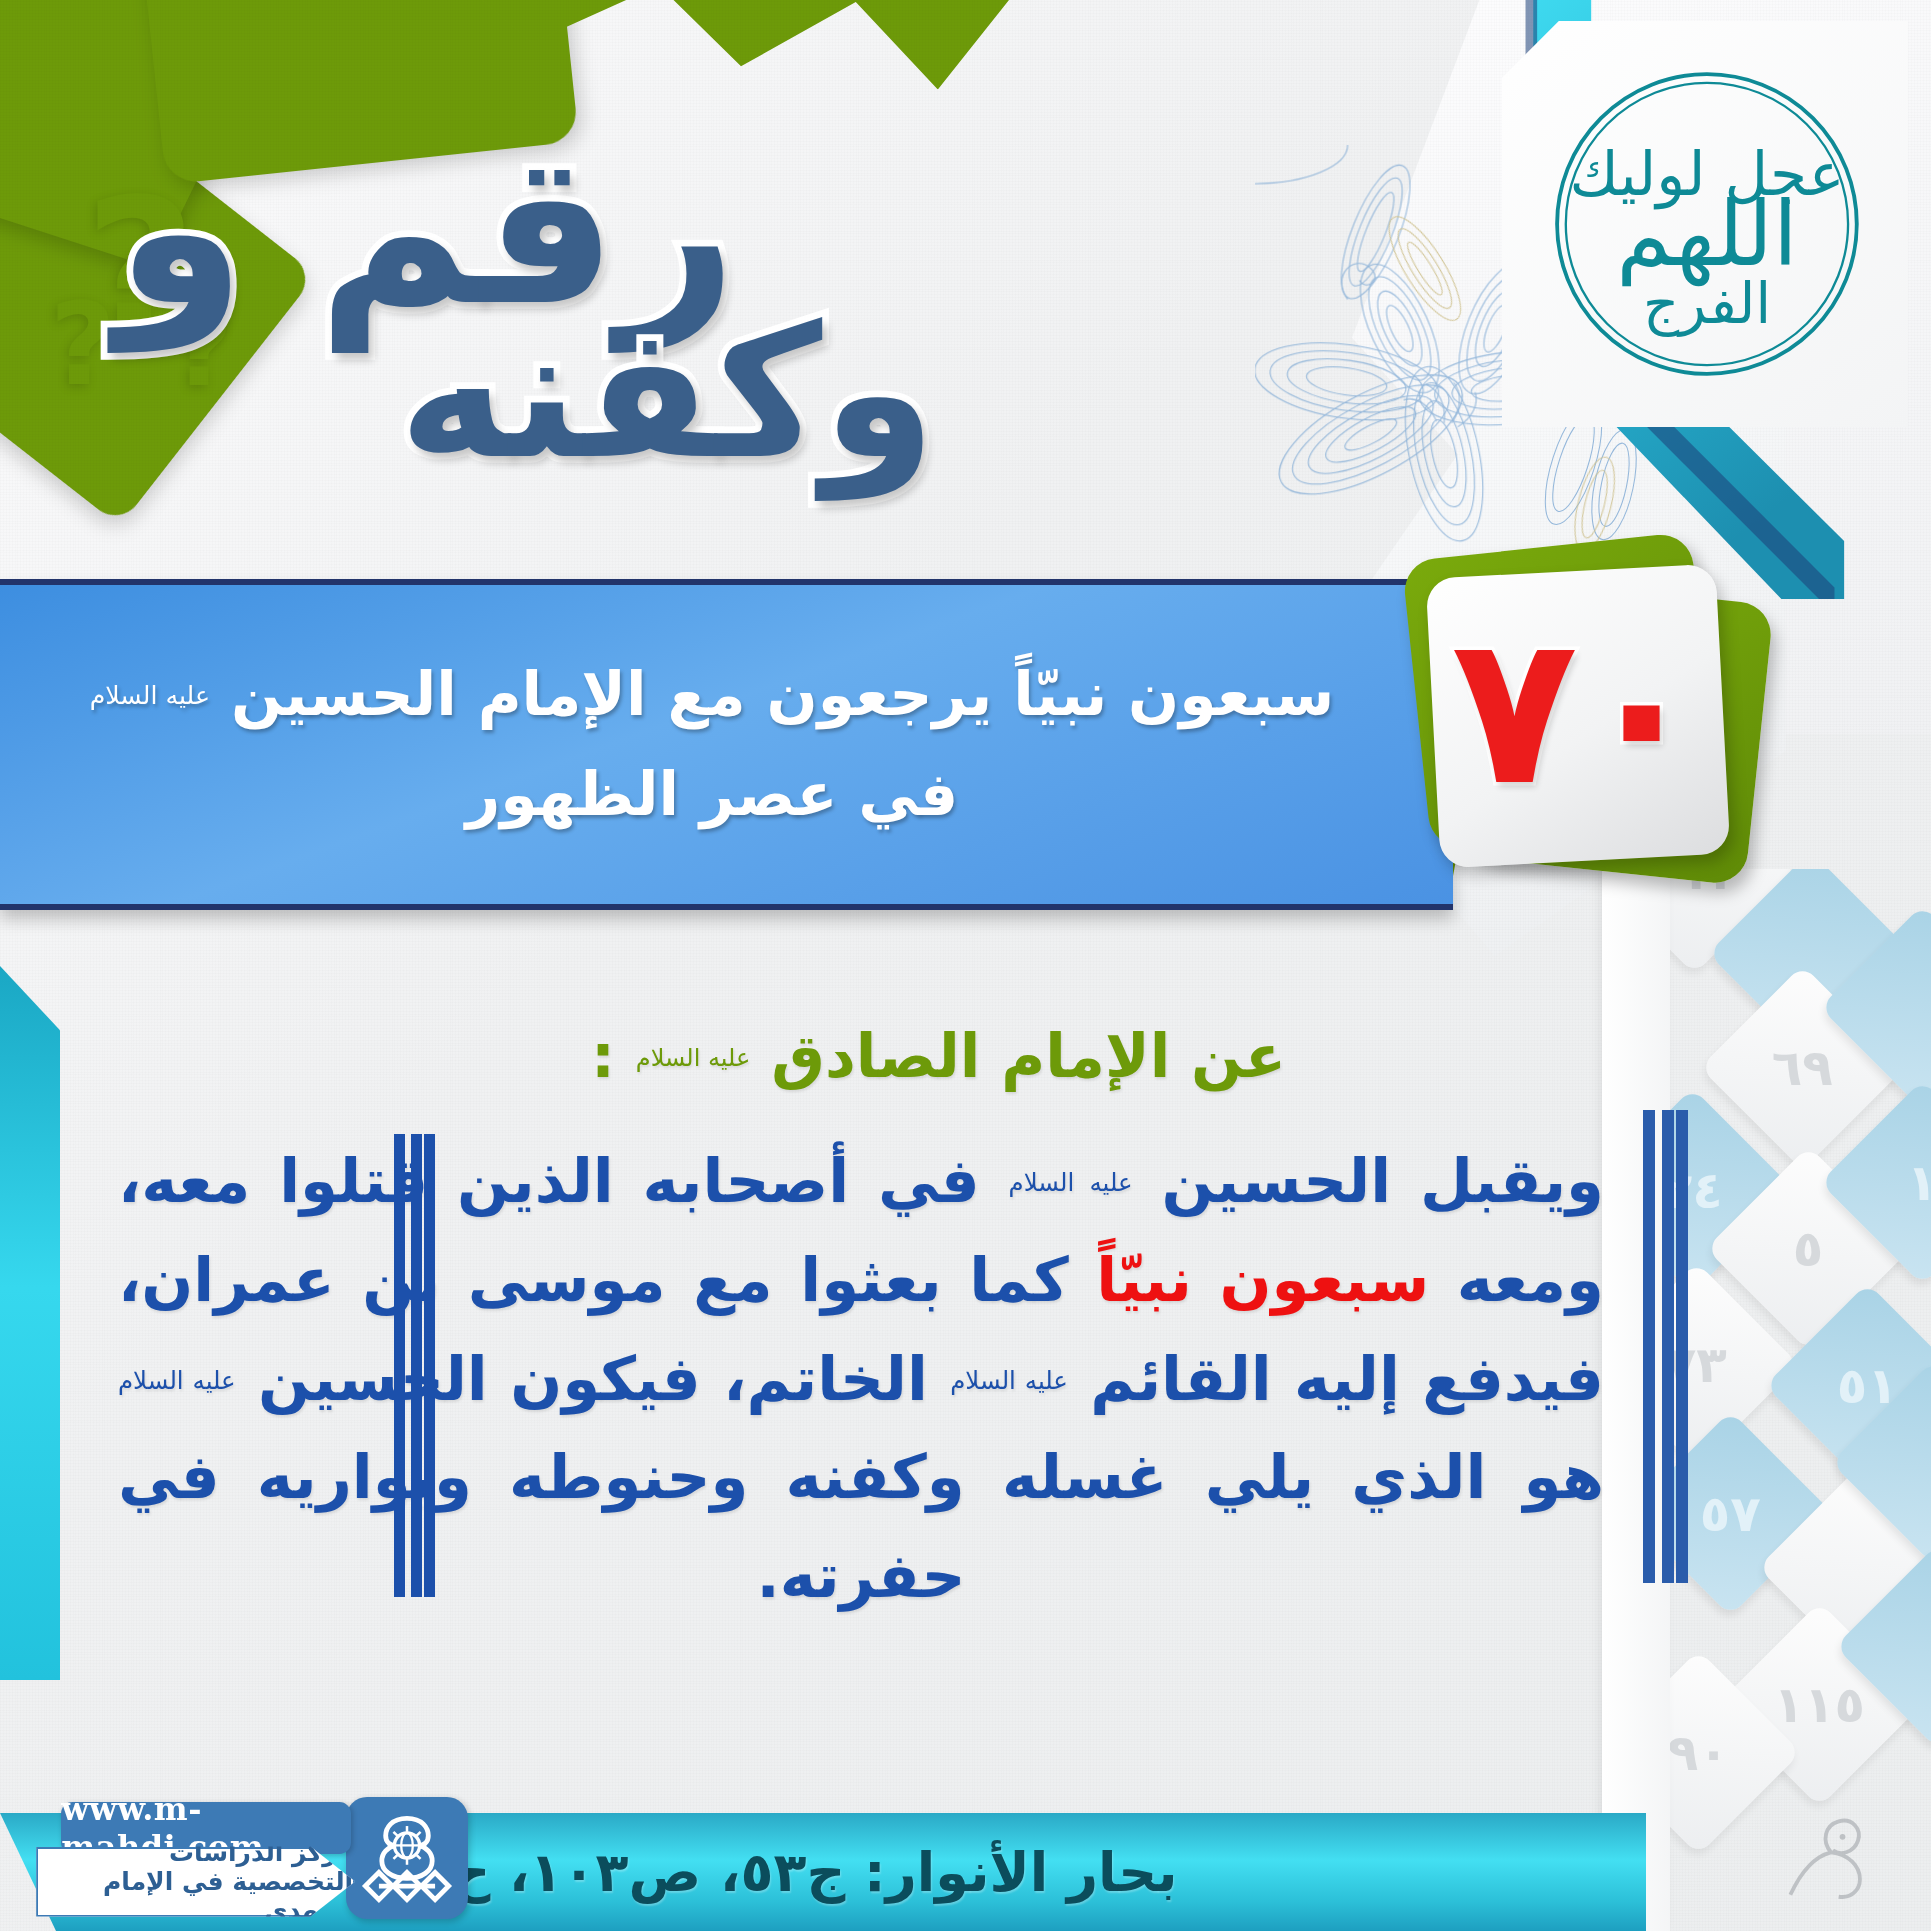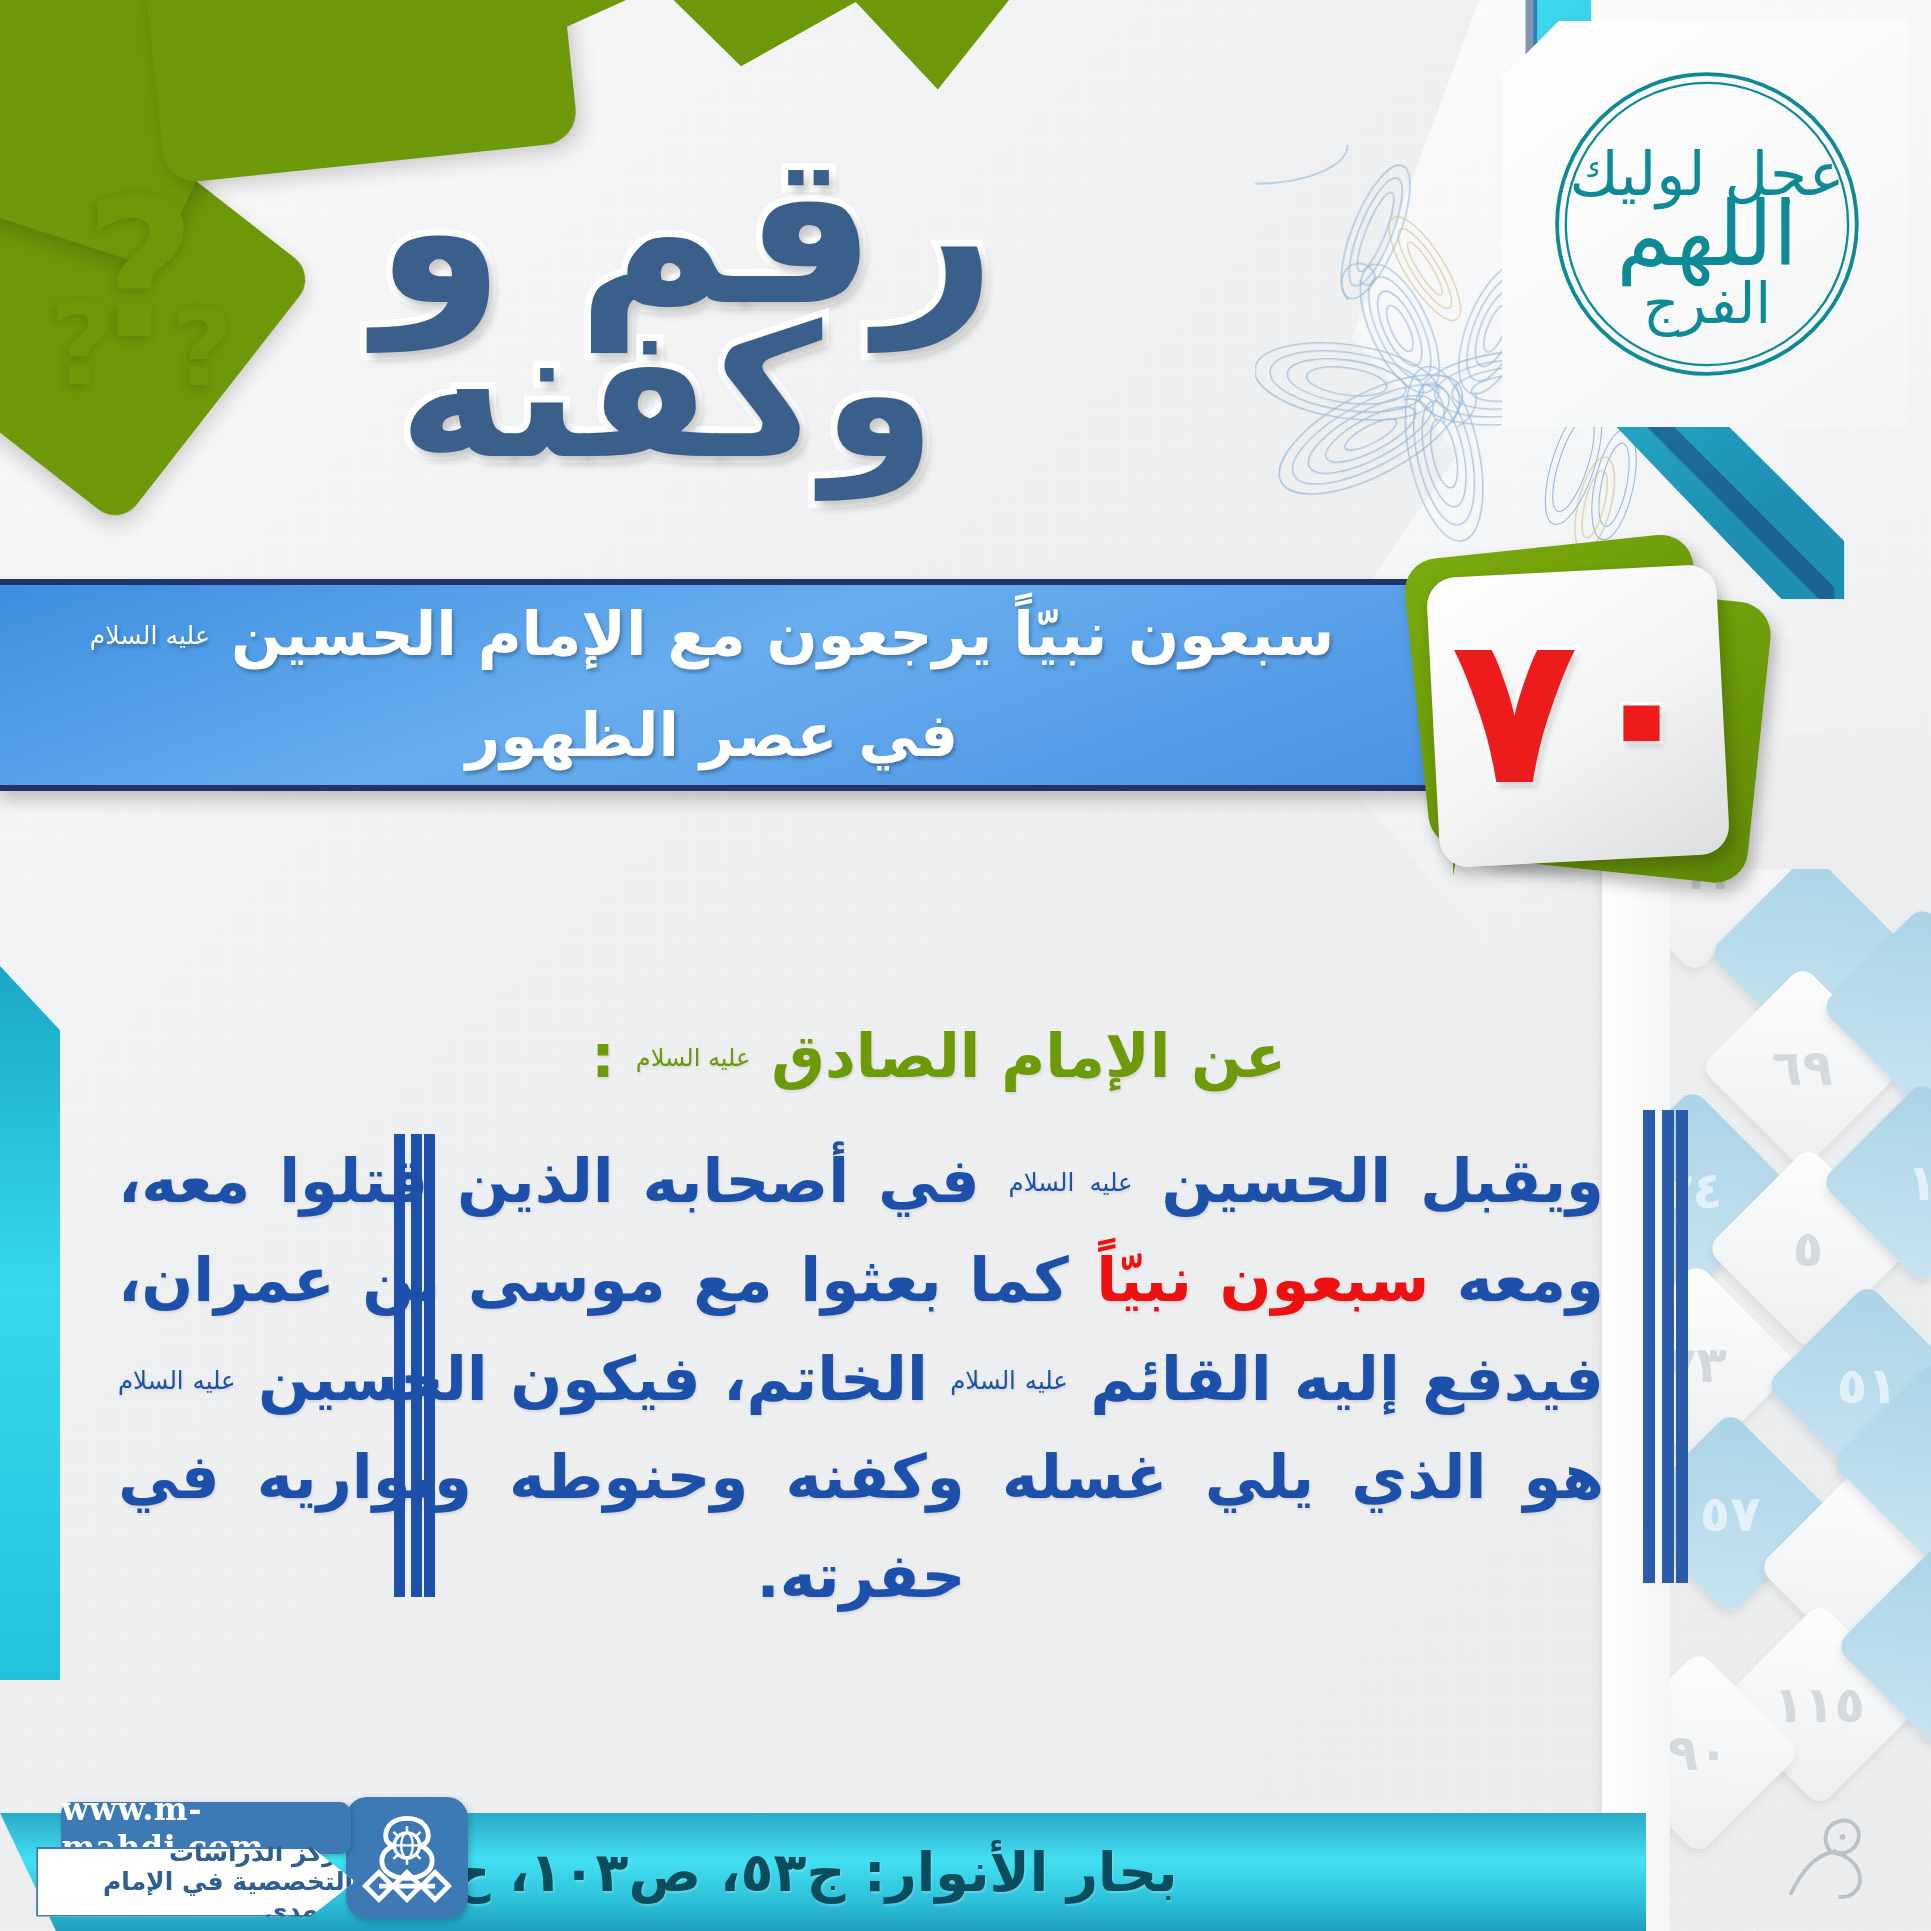--- a/index.html
+++ b/index.html
@@ -70,26 +70,26 @@
     text-align:left; direction:rtl;
   }
   .t-line1, .t-line2 {
     font-family:"DejaVu Sans","Liberation Sans",sans-serif;
     font-weight:700; color:#3a5f8a;
     -webkit-text-stroke:13.5px #ffffff;
     paint-order:stroke fill;
     text-shadow:4.8px 6.8px 8.7px rgba(0,0,0,.22);
     white-space:nowrap;
   }
-  .t-line1 { font-size:208px; line-height:1.0; text-align:center; letter-spacing:-3.9px; }
+  .t-line1 { font-size:208px; line-height:1.0; text-align:left; letter-spacing:-3.9px; }
   .t-line2 { font-size:183px; line-height:1.0; text-align:right; padding-right:319px; margin-top:-33px; letter-spacing:-3.9px;}
 
   
   .banner {
-    position:absolute; left:0; top:579px; width:1453px; height:212px; z-index:7;
+    position:absolute; left:0; top:579px; width:1453px; height:331px; z-index:7;
     background:linear-gradient(160deg,#3d8ee0 0%,#67adee 45%,#4a92e3 100%);
     border-top:6.8px solid #22346b;
     border-bottom:6.8px solid #22346b;
     box-shadow:0 9.7px 15.4px rgba(0,0,0,.22);
     display:flex; flex-direction:column; justify-content:center;
     padding:0 68px 0 39px;
   }
   .banner-l1, .banner-l2 {
     color:#ffffff; font-weight:700; direction:rtl; text-align:center;
     font-size:60px; line-height:1.42;

